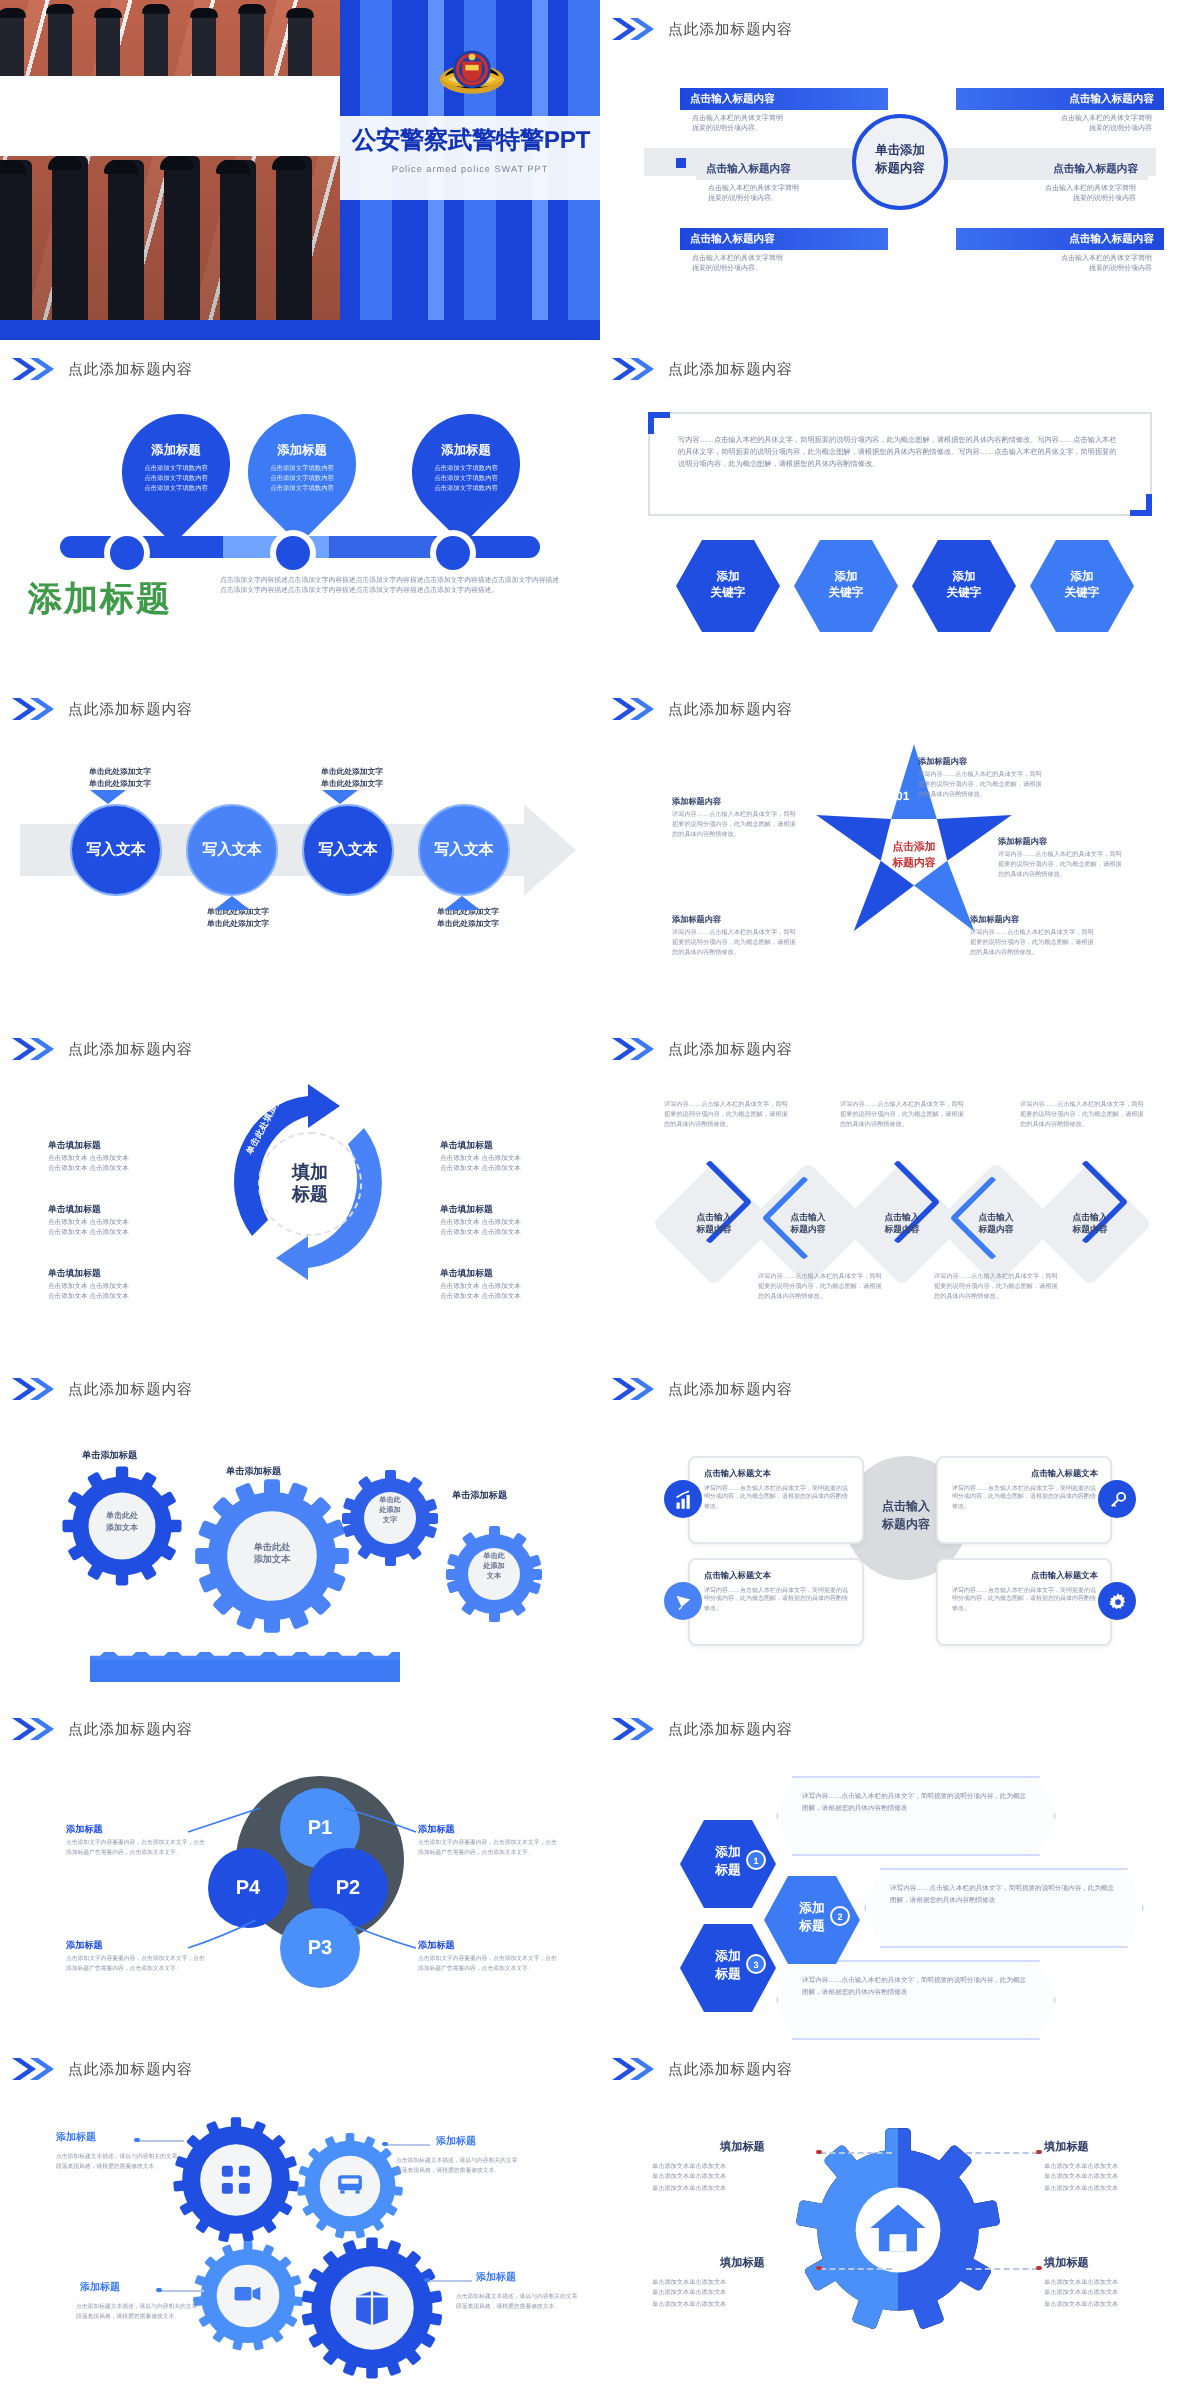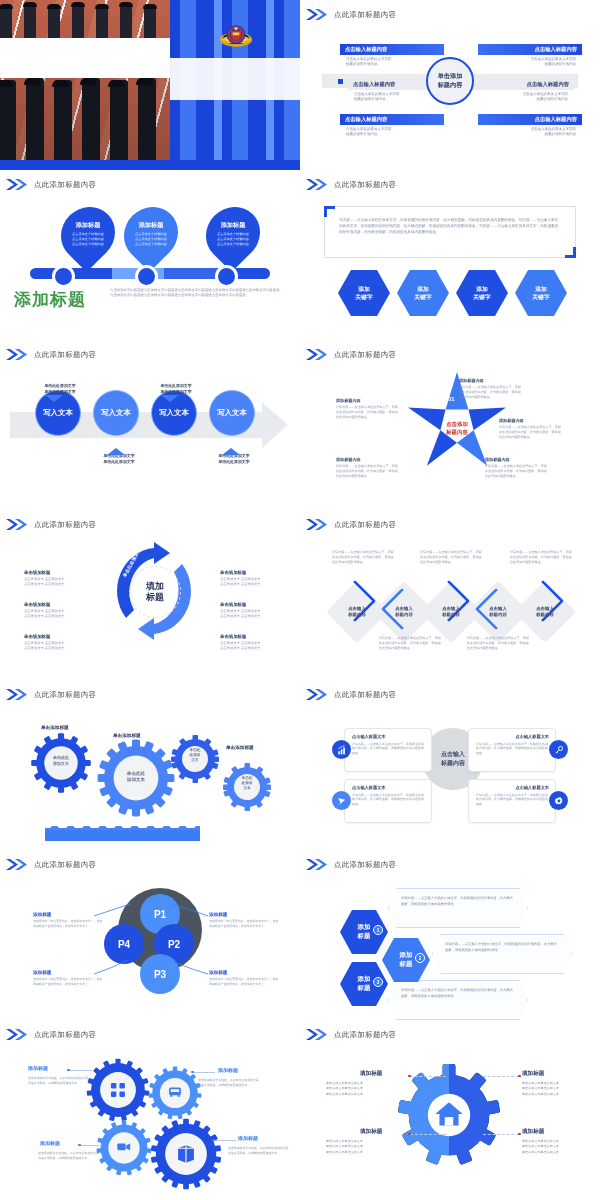--- a/index.html
+++ b/index.html
@@ -72,21 +72,21 @@
   .s4 .crn { position:absolute; width:11px; height:11px; border:3px solid #1f4ee0; }
   .s4 .box p { font-size:3.6px; color:#7b87a0; line-height:1.7; padding:10px 14px; }
   .s4 .hex { position:absolute; width:52px; height:46px; display:flex; align-items:center; justify-content:center;
      clip-path:polygon(25% 0,75% 0,100% 50%,75% 100%,25% 100%,0 50%); }
   .s4 .hex span { font-size:5.8px; font-weight:bold; color:#fff; text-align:center; line-height:1.45; }
 
   
   .s5 .arrowband { position:absolute; left:10px; top:72px; width:262px; height:26px; background:#e8eaed; }
   .s5 .arrowhead { position:absolute; left:262px; top:62px; width:26px; height:46px; background:#e8eaed;
      clip-path:polygon(0 0,100% 50%,0 100%); }
-  .s5 .cir { position:absolute; top:50px; width:46px; height:46px; border-radius:50%;
+  .s5 .cir { position:absolute; top:62px; width:46px; height:46px; border-radius:50%;
      border:1.6px solid #86b2ff; display:flex; align-items:center; justify-content:center; }
   .s5 .cir span { font-size:7.4px; font-weight:bold; color:#fff; }
   .s5 .cl { position:absolute; font-size:3.9px; font-weight:bold; color:#3d4a66; line-height:1.55; text-align:center; }
   .s5 .tri { position:absolute; width:0; height:0; }
 
   
   .s6 .starwrap { position:absolute; left:105px; top:30px; width:104px; height:104px; }
   .s6 .sn { position:absolute; font-size:6px; font-weight:bold; color:#fff; }
   .s6 .ctr { position:absolute; left:128px; top:80px; width:58px; text-align:center; font-size:5.4px; font-weight:bold; color:#c63232; line-height:1.5; }
   .s6 .ti { position:absolute; width:64px; }
@@ -206,20 +206,24 @@
         <ellipse cx="30" cy="28" rx="24" ry="10" fill="#f0c košt"></ellipse>
         <path d="M2 30 Q14 20 30 24 Q46 20 58 30 Q44 40 30 35 Q16 40 2 30Z" fill="#e8b429"></path>
         <path d="M8 30 Q18 24 30 27 Q42 24 52 30 Q40 36 30 33 Q20 36 8 30Z" fill="#f7d463"></path>
         <circle cx="30" cy="21" r="17" fill="#1a3faa"></circle>
         <circle cx="30" cy="21" r="14.5" fill="#c9302c"></circle>
         <circle cx="30" cy="21" r="11.5" fill="#1a3faa"></circle>
         <path d="M21 14 h18 v9 a9 9 0 0 1 -18 0Z" fill="#c9302c"></path>
         <path d="M24 17 h12 v5 h-12Z" fill="#f3d04f"></path>
         <circle cx="30" cy="10" r="3" fill="#f3d04f"></circle>
       </svg>
+    </div>
+    <div class="ttl">
+      <div class="zh">公安警察武警特警PPT</div>
+      <div class="en">Police armed police SWAT PPT</div>
     </div>
   </div>
 
   <div class="slide s2">
     <div class="shdr">
       <span class="chev">
         <svg viewBox="0 0 22 11" width="22" height="11">
             <path d="M0 0 L8 5.5 L0 11 L4 11 L12 5.5 L4 0Z" fill="#1f4ee0"></path>
             <path d="M9 0 L17 5.5 L9 11 L13 11 L21 5.5 L13 0Z" fill="#3d7bf5"></path>
           </svg>

